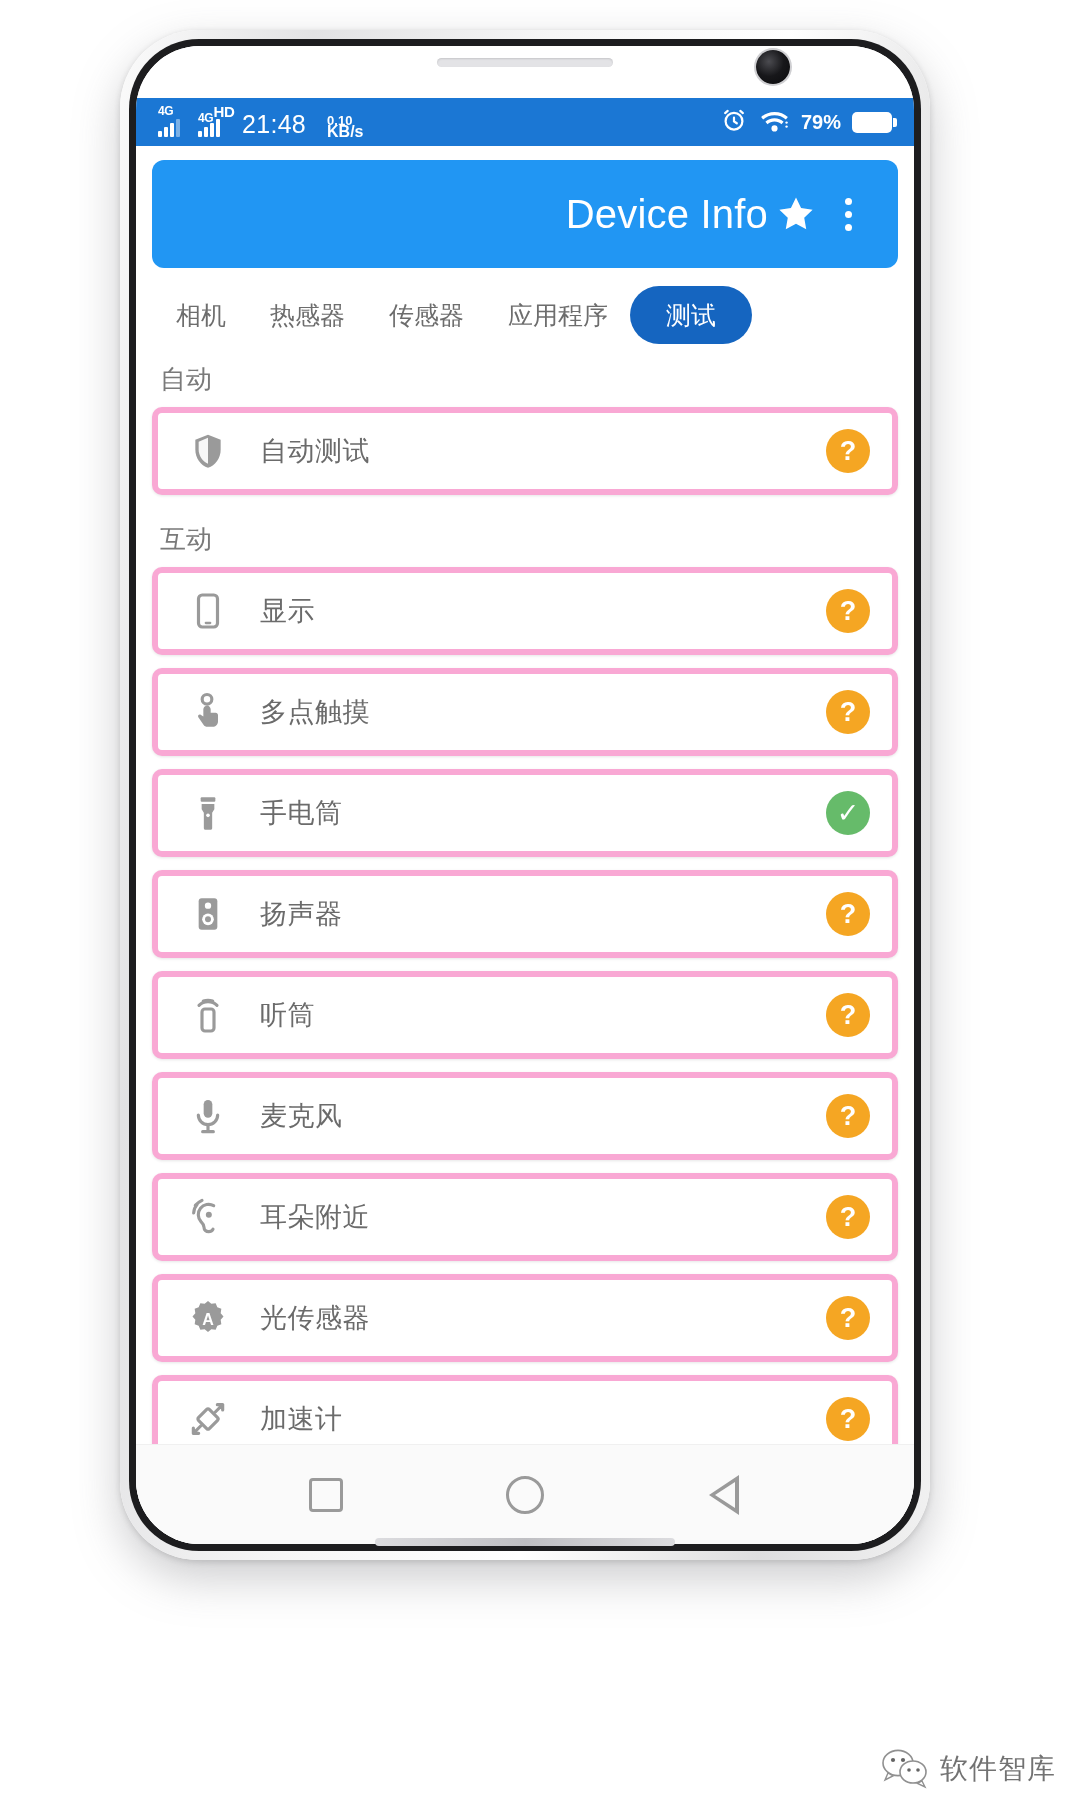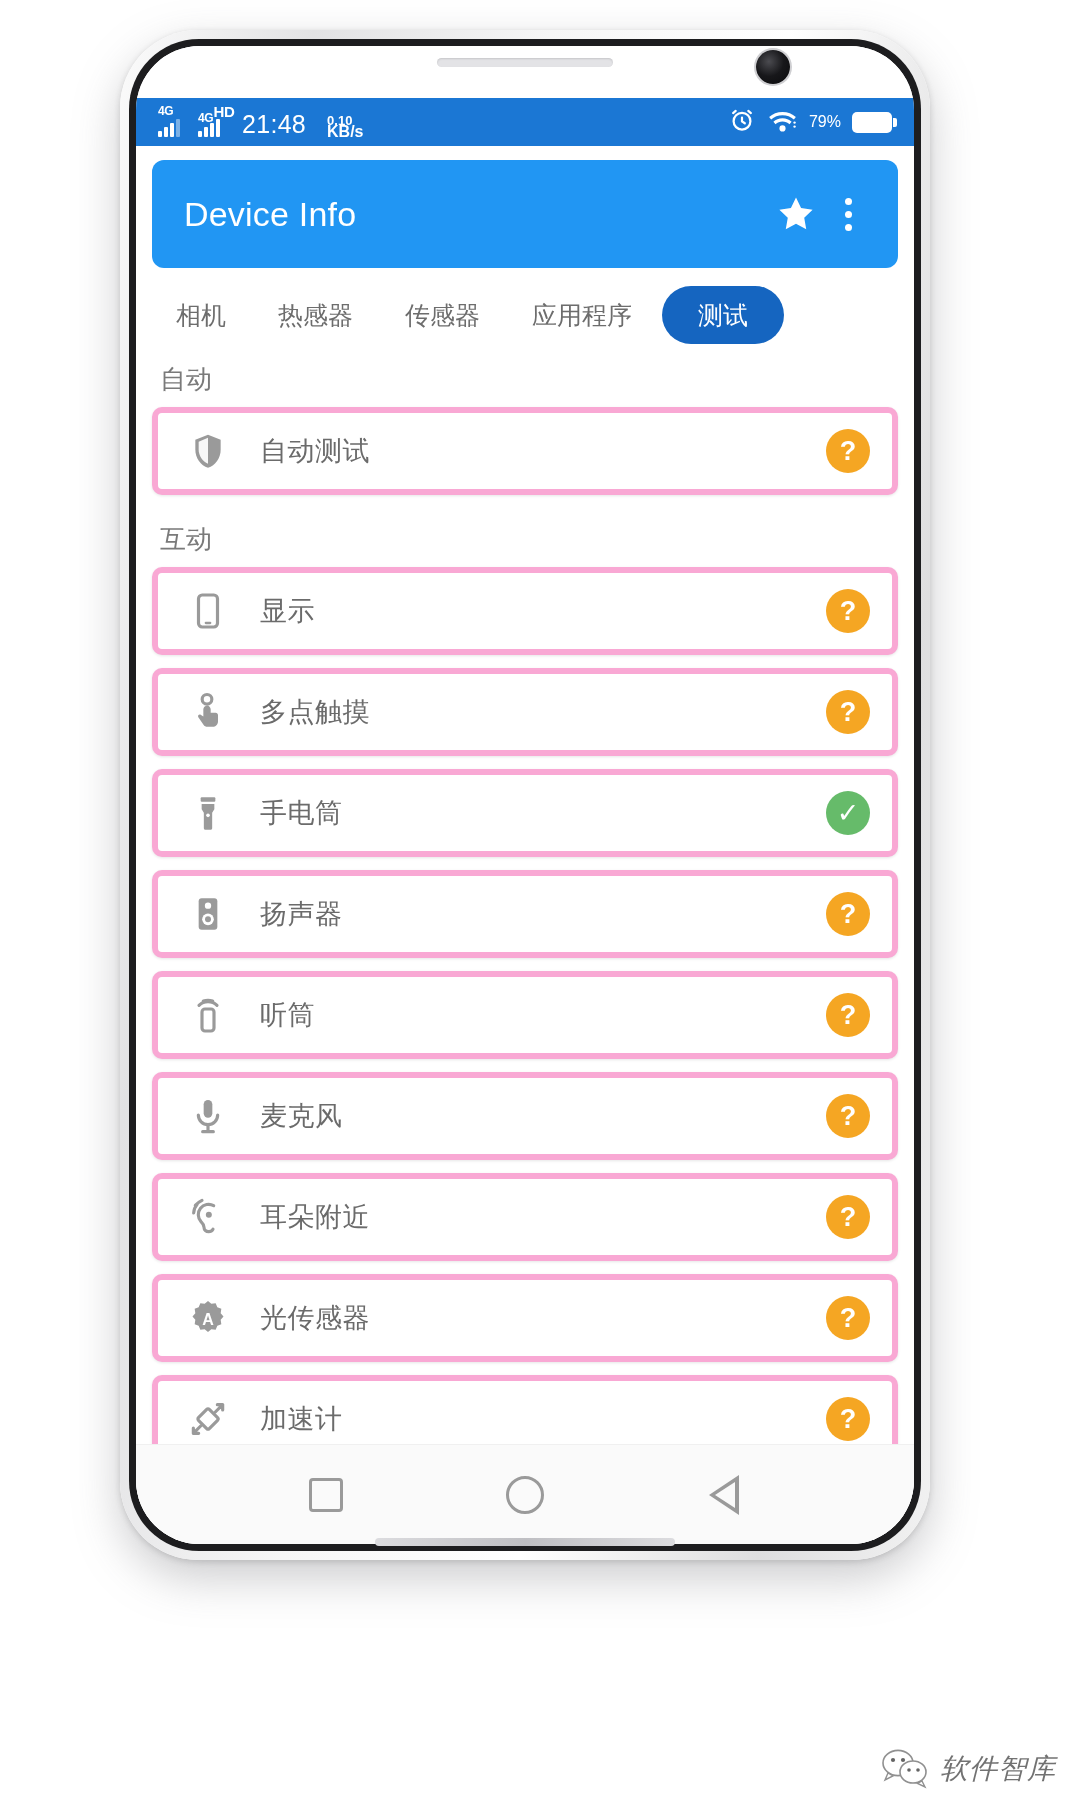--- a/index.html
+++ b/index.html
@@ -76,21 +76,21 @@
   .bars i:nth-child(2){ height:10px; }
   .bars i:nth-child(3){ height:14px; }
   .bars i:nth-child(4){ height:18px; }
   .bars i.dim{ background:rgba(255,255,255,.42); }
   #clock{ font-size:25px; font-weight:500; letter-spacing:.3px; line-height:25px; margin-left:4px;}
   #netspeed{ line-height:11px; margin-left:3px;font-weight:bold; }
   #netspeed .v{ font-size:13px; display:block; }
   #netspeed .u{ font-size:16px; display:block; }
 
   .sb-right{ display:flex; align-items:center; gap:11px; }
-  #battery-pct{ font-size:16px; font-weight:400; }
+  #battery-pct{ font-size:20px; font-weight:700; }
   .battery-body{
     width:40px; height:21px; border-radius:5px;
     background:#fff; position:relative;
   }
   .battery-body:after{
     content:""; position:absolute; right:-5px; top:6px;
     width:4px; height:9px; border-radius:0 2px 2px 0; background:#fff;
   }
 
   
@@ -102,32 +102,32 @@
 
   
   #app-bar{
     margin:14px 16px 0 16px;
     height:108px; border-radius:12px;
     background:#2196f3;
     display:flex; align-items:center;
     padding:0 26px 0 32px;
     flex:0 0 auto;
   }
-  #app-title{ font-size:34px; color:#fff; font-weight:400; flex:1; letter-spacing:.2px;}
+  #app-title{ font-size:40px; color:#fff; font-weight:400; flex:1; letter-spacing:.2px;text-align:right;}
   #fav-star{ width:56px; height:56px; display:flex; align-items:center; justify-content:center; cursor:pointer;}
   #overflow-menu{ width:48px; height:56px; display:flex; flex-direction:column; align-items:center; justify-content:center; gap:6px; cursor:pointer;}
   #overflow-menu span{ width:7px; height:7px; border-radius:50%; background:#fff; display:block;}
 
   
   #tab-row{
     flex:0 0 auto;
     height:66px; margin-top:14px;
     display:flex; align-items:center;
     padding-left:18px; padding-right:2px;
-    gap:8px;
+    gap:0;
   }
   .tab{
     font-size:25px; color:#6d6d6d;
     padding:0 22px; height:58px;
     display:flex; align-items:center; justify-content:center;
     cursor:pointer; white-space:nowrap;
   }
   .tab.selected{
     background:#1565c0; color:#fff;
     border-radius:30px; padding:0 36px;
@@ -211,21 +211,20 @@
     display:flex; align-items:center; gap:10px;
     opacity:.85;
   }
   #wechat-icon{
     width:50px; height:42px; position:relative;
   }
   #watermark-text{
     font-size:28px; color:#5a5a5a;
     letter-spacing:1px;
     font-family:"DejaVu Sans","Liberation Sans",sans-serif;
-    font-style:italic;
   }
 </style>
 </head>
 <body>
 
 <div id="device-frame">
   <div id="device-bezel">
     <div id="device-screen">
 
       <div id="notch-area">

